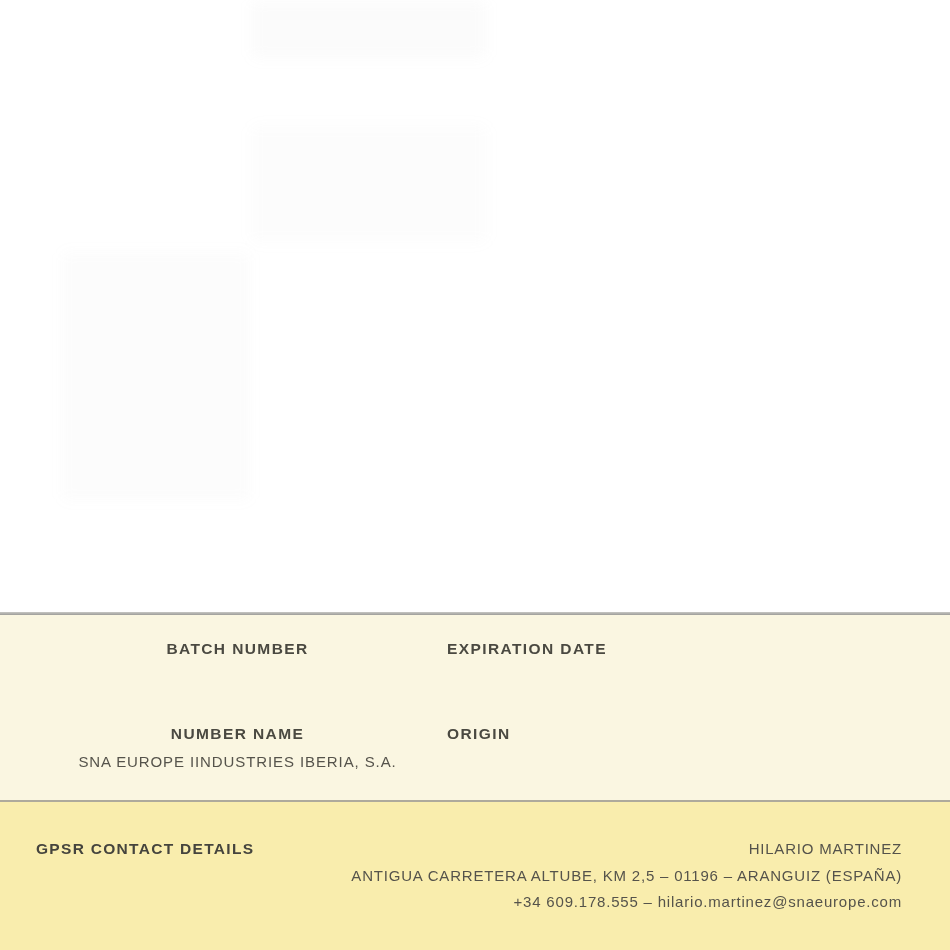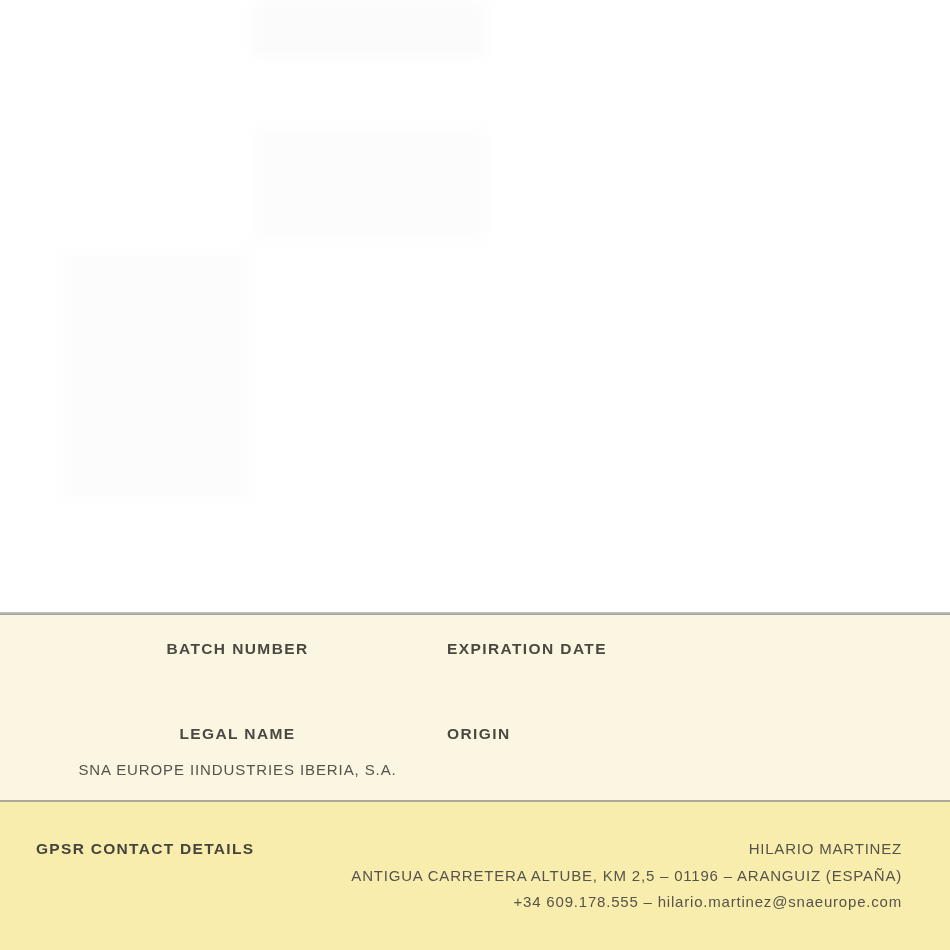--- a/index.html
+++ b/index.html
@@ -53,21 +53,20 @@
     font-weight: bold;
     font-size: 15.5px;
     letter-spacing: 1.4px;
     color: #4a4941;
   }
   .field-value {
     font-weight: normal;
     font-size: 15px;
     letter-spacing: 0.9px;
     color: #55534b;
-    margin-top: 8px;
   }
 
   
   .yellow-section {
     position: absolute; left: 0; top: 800px;
     width: 950px; height: 150px;
     background: #f9edad;
     border-top: 2px solid #aeaa9c;
   }
   .gpsr-title {
@@ -97,21 +96,21 @@
     <div class="ghost g2"></div>
     <div class="ghost g3"></div>
   </div>
 
   <div class="divider-gray"></div>
 
   <div class="cream-section">
     <div class="cream-field field-label col-left pos-r1">BATCH NUMBER</div>
     <div class="cream-field field-label col-right pos-r1">EXPIRATION DATE</div>
 
-    <div class="cream-field field-label col-left pos-r2">LEGAL NAME</div>
+    <div class="cream-field field-label col-left pos-r2">NUMBER NAME</div>
     <div class="cream-field field-label col-right pos-r2">ORIGIN</div>
 
     <div class="cream-field field-value col-left pos-r3">SNA EUROPE IINDUSTRIES IBERIA, S.A.</div>
   </div>
 
   <div class="yellow-section">
     <div class="gpsr-title">GPSR CONTACT DETAILS</div>
     <div class="contact-block">
       <div>HILARIO MARTINEZ</div>
       <div>ANTIGUA CARRETERA ALTUBE, KM 2,5 – 01196 – ARANGUIZ (ESPAÑA)</div>

